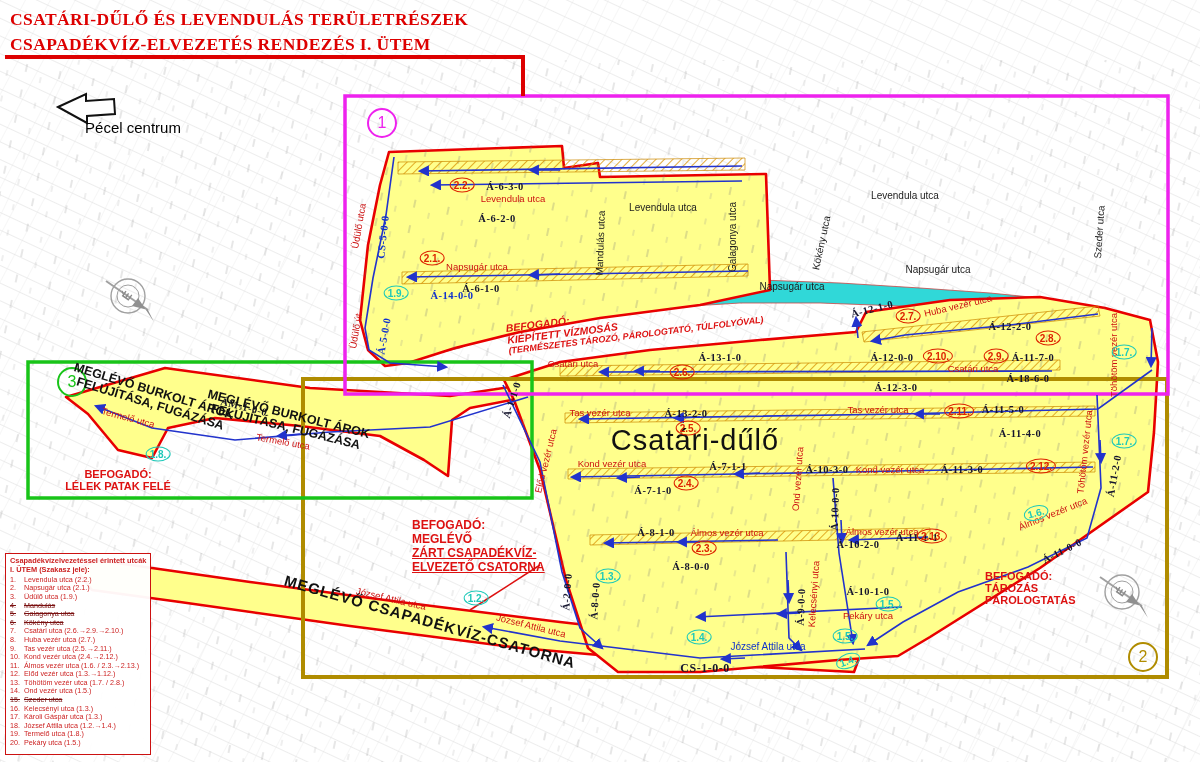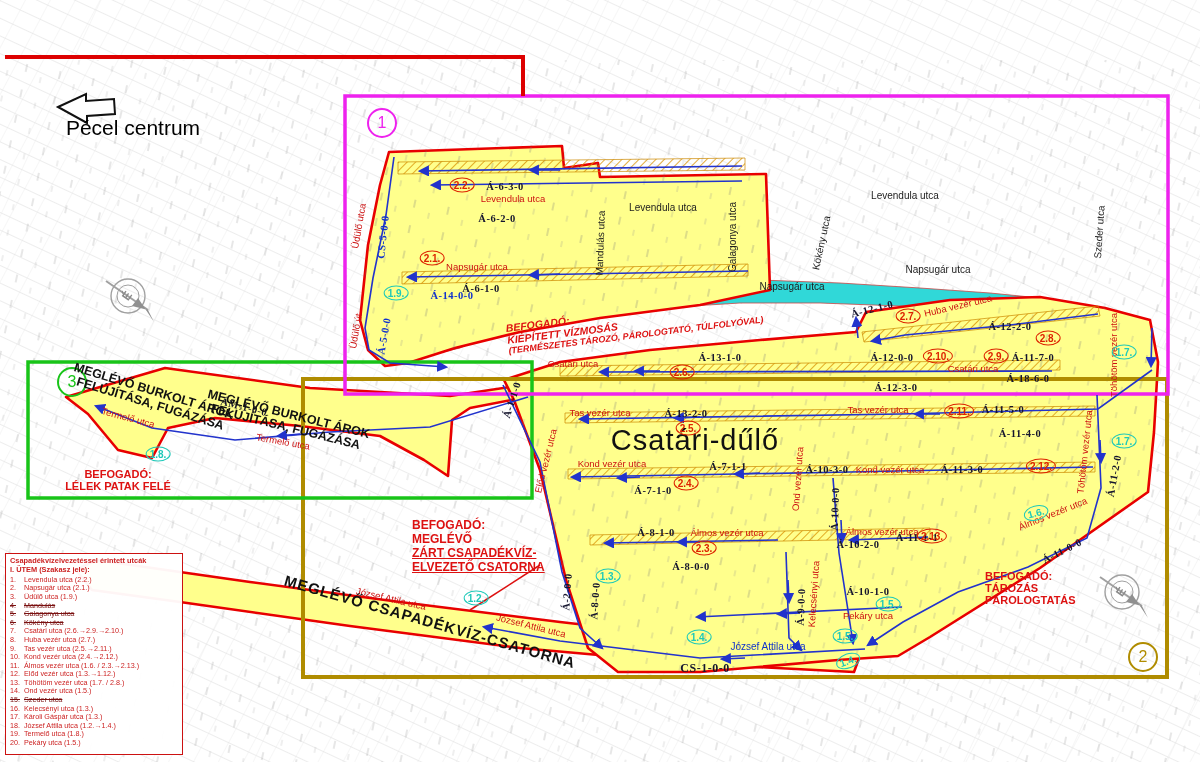--- a/index.html
+++ b/index.html
@@ -5,36 +5,36 @@
   html,body{margin:0;padding:0;background:#888;font-family:"Liberation Sans",sans-serif;}
   #stage{position:relative;width:1200px;height:762px;background:#fff;overflow:hidden;outline:2px solid #111;margin:0 auto;}
   #stage svg{position:absolute;left:0;top:0;}
   .lb{position:absolute;transform:translate(-50%,-50%);white-space:nowrap;line-height:1.05;}
   .k{font-size:10px;color:#1c1c1c;}
   .r{font-size:9.5px;color:#cc1111;}
   .bl{font-size:10px;color:#1133cc;}
   .c{font-family:"Liberation Serif",serif;font-size:10.5px;font-weight:600;color:#15152e;letter-spacing:.5px;}
   .big-red{font-size:30px;color:#e02020;font-weight:400;letter-spacing:1px;}
   .big-blk{font-size:29px;color:#111;letter-spacing:1px;}
-  .pecel{font-size:21px;color:#000;}
+  .pecel{font-size:15px;color:#000;}
   .circ{position:absolute;transform:translate(-50%,-50%);border:1.7px solid #dd2200;border-radius:50%;
         padding:1px 3px;font-weight:bold;font-size:10px;color:#dd2200;background:transparent;}
   .circ.cy{border-color:#1fc9b9;color:#1fc9b9;}
   .boxmark{position:absolute;transform:translate(-50%,-50%);width:26px;height:26px;line-height:26px;
         text-align:center;border:2.2px solid;border-radius:50%;font-size:16px;}
   .m1{border-color:#ee22ee;color:#ee22ee;}
   .m2{border-color:#b08c00;color:#b08c00;}
   .m3{border-color:#18c418;color:#18c418;}
   #title{position:absolute;left:10px;top:7px;color:#dd0000;font-family:"Liberation Serif",serif;
         font-weight:bold;font-size:17.5px;line-height:1.4;letter-spacing:.4px;}
   .note{position:absolute;color:#dd1111;font-weight:bold;}
   .note div{white-space:nowrap;}
   .u{text-decoration:underline;}
   .blk-note{color:#111;text-align:center;font-weight:bold;font-size:12.5px;}
-  #legend{position:absolute;left:5px;top:553px;width:178px;height:202px;border:1.4px solid #cc1111;
+  #legend{position:absolute;left:5px;top:553px;width:146px;height:202px;border:1.4px solid #cc1111;
         background:rgba(255,255,255,.96);padding:3px 2px 2px 4px;box-sizing:border-box;color:#cc2222;}
   #legend .lt{font-size:7.4px;font-weight:bold;line-height:1.2;}
   #legend table{border-collapse:collapse;margin-top:1px;}
   #legend td{font-size:7.2px;line-height:8.6px;padding:0;vertical-align:top;white-space:nowrap;}
   #legend td.n{width:14px;}
   #legend tr.s td{color:#7a1010;text-decoration:line-through;}
   .north{position:absolute;transform:translate(-50%,-50%) rotate(-55deg);color:#8a8a8a;font-weight:bold;font-size:12px;}
 </style>
 </head>
 <body>
@@ -143,20 +143,22 @@
     <circle r="17" stroke-width="1.4"></circle>
         <circle r="11" stroke-width="1"></circle>
     <line x1="-22" y1="-15" x2="20" y2="14" stroke-width="2"></line>
     <polygon points="20,14 4,10 10,2 26,26" fill="#909090" stroke="none"></polygon>
   </g>
 
   <path d="M58 107 L86 94 L86 101 L114 99 L115 114 L87 116 L87 123 Z" fill="#ffffff" stroke="#111" stroke-width="2"></path>
 </svg>
 
 <div id="title">
+  <div>CSATÁRI-DŰLŐ ÉS LEVENDULÁS TERÜLETRÉSZEK</div>
+  <div>CSAPADÉKVÍZ-ELVEZETÉS RENDEZÉS I. ÜTEM</div>
 </div>
 
 <span class="lb pecel" style="left:133px;top:128px">Pécel centrum</span>
 <span class="north" style="left:127px;top:296px">É</span>
 <span class="north" style="left:1121px;top:592px">É</span>
 
 <span class="lb big-blk" style="left:695px;top:440px">Csatári-dűlő</span>
 
 <span class="lb k" style="left:905px;top:196px">Levendula utca</span>
 <span class="lb k" style="left:663px;top:208px">Levendula utca</span>

